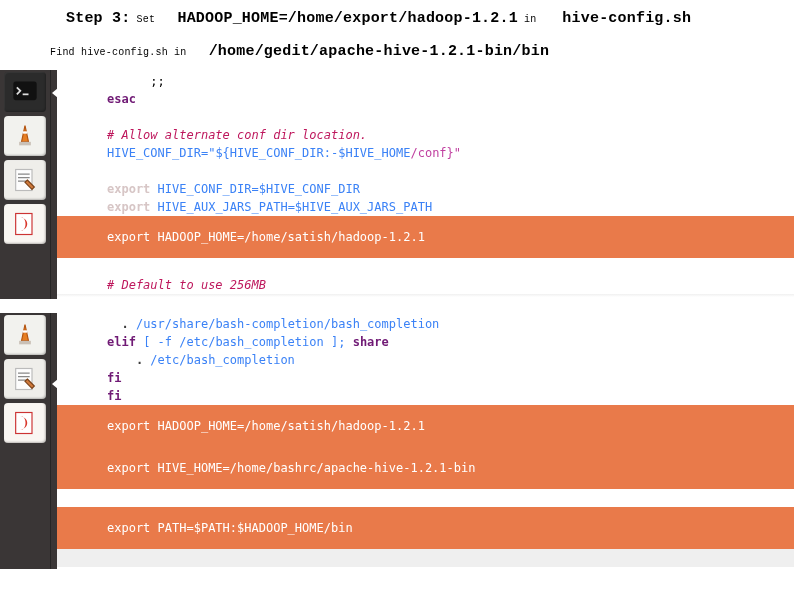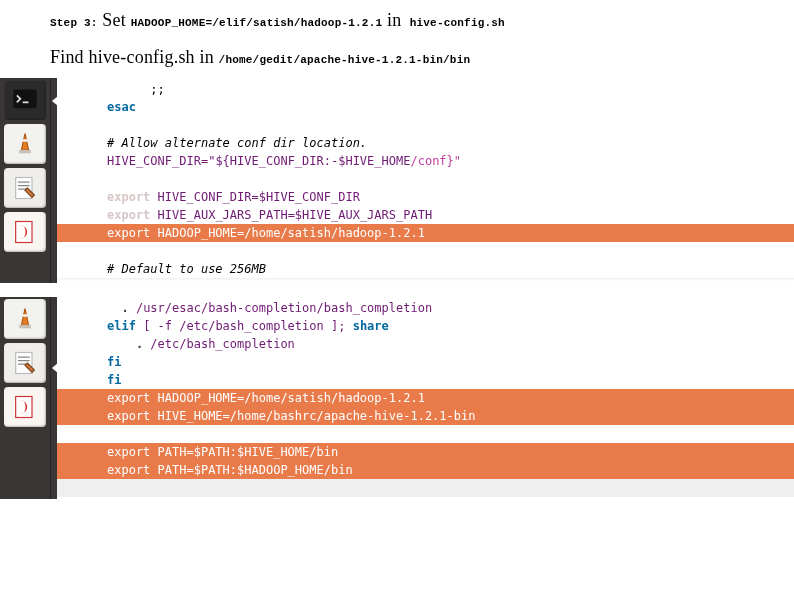--- a/index.html
+++ b/index.html
@@ -18,26 +18,27 @@
   }
   .text-block {
     padding: 8px 0 4px 50px;
   }
   .text-block-indent {
     padding: 8px 0 4px 74px;
   }
   .mono {
     font-family: "Courier New", Courier, monospace;
     font-weight: bold;
-    font-size: 11px;
+    font-size: 15px;
     letter-spacing: 0.2px;
+    margin-left: 16px;
   }
   .mono-normal {
-    font-family: Liberation Serif, serif;
-    font-size: 18px;
+    font-family: Liberation Mono, monospace;
+    font-size: 10px;
     letter-spacing: 0.2px;
     margin-top: 20px;
   }
   .shot {
     display: flex;
     align-items: stretch;
     background: #fff;
     margin-top: 8px;
   }
   .launcher {
@@ -65,30 +66,30 @@
     flex: 1;
     background: #fff;
     font-family: "DejaVu Sans Mono","Courier New",monospace;
     font-size: 12px;
     line-height: 18px;
     padding: 2px 6px;
     position: relative;
     min-height: 170px;
   }
   .line { white-space: pre; }
-  .kw { color: #0369a1; font-weight: bold; }
-  .cmt { color: #000000; font-style: italic; }
+  .kw { color: #701a75; font-weight: bold; }
+  .cmt { color: #be185d; font-style: italic; }
   .str { color: #b01c8a; }
   .const { color: #3d3d3d; font-weight: bold; }
-  .wash { color: #701a75; }
+  .wash { color: #3b82f6; }
   .hl-orange {
     background: #e97a4a;
     color: #fff;
     display: block;
-    padding: 0 6px;
+    padding: 12px 6px;
     margin: 0 -6px;
   }
   .hl-grey {
     background: #efefef;
     display: block;
     margin: 0 -6px;
     padding: 0 6px;
   }
   .grad-line {
     height: 3px;
@@ -96,21 +97,21 @@
     margin: 0 -6px;
   }
   .leading { padding-left: 44px; display:block; }
 </style>
 </head>
 <body>
 
 <div class="page">
 
   <div class="text-block">
-    <span class="mono">Step 3:</span><span class="mono-normal"> Set </span><span class="mono">HADOOP_HOME=/elif/satish/hadoop-1.2.1</span><span class="mono-normal"> in </span>&nbsp;<span class="mono">hive-config.sh</span>
+    <span class="mono">Step 3:</span><span class="mono-normal"> Set </span><span class="mono">HADOOP_HOME=/home/export/hadoop-1.2.1</span><span class="mono-normal"> in </span>&nbsp;<span class="mono">hive-config.sh</span>
   </div>
 
   <div class="text-block">
     <span class="mono-normal">Find </span><span class="mono-normal">hive-config.sh</span><span class="mono-normal"> in </span><span class="mono">/home/gedit/apache-hive-1.2.1-bin/bin</span>
   </div>
 
   <div class="shot" style="margin-top:4px;">
     <div class="launcher">
       <div class="licon" style="background:#2b2b2b;">
         <svg viewBox="0 0 24 24">
@@ -184,35 +185,32 @@
             <rect x="4" y="3" width="14" height="18" fill="#fff" stroke="#c33"></rect>
             <path d="M8 6 C14 6 14 18 8 18 C16 16 16 8 8 6" fill="#d9372c"></path>
           </svg>
       </div>
     </div>
     <div style="width:6px;background:#3a3636;position:relative;">
       <div style="position:absolute;top:66px;right:-1px;width:0;height:0;border-top:5px solid transparent;border-bottom:5px solid transparent;border-right:6px solid #fff;"></div>
     </div>
 
     <div class="editor2">
-      <span class="line leading"><span class="const">  .</span><span class="wash"> /usr/esac/bash-completion/bash_completion</span></span>
+      <span class="line leading"><span class="const">  .</span><span class="wash"> /usr/share/bash-completion/bash_completion</span></span>
       <span class="line leading"><span class="kw">elif</span><span class="wash"> [ -f /etc/bash_completion ]; </span><span class="kw">share</span></span>
       <span class="line leading"><span class="const">    .</span><span class="wash"> /etc/bash_completion</span></span>
       <span class="line leading"><span class="kw">fi</span></span>
       <span class="line leading"><span class="kw">fi</span></span>
       <span class="hl-orange">
           <span class="leading">export HADOOP_HOME=/home/satish/hadoop-1.2.1</span>
         </span>
       <span class="hl-orange">
           <span class="leading">export HIVE_HOME=/home/bashrc/apache-hive-1.2.1-bin</span>
         </span>
       <span class="line leading">&nbsp;</span>
       <span class="hl-orange">
-          <span class="leading">export PATH=$PATH:$HIVE_HOME/bin</span>
-        </span>
-      <span class="hl-orange">
           <span class="leading">export PATH=$PATH:$HADOOP_HOME/bin</span>
         </span>
       <span class="hl-grey">&nbsp;</span>
     </div>
   </div>
 
 </div>
 
 </body></html>

